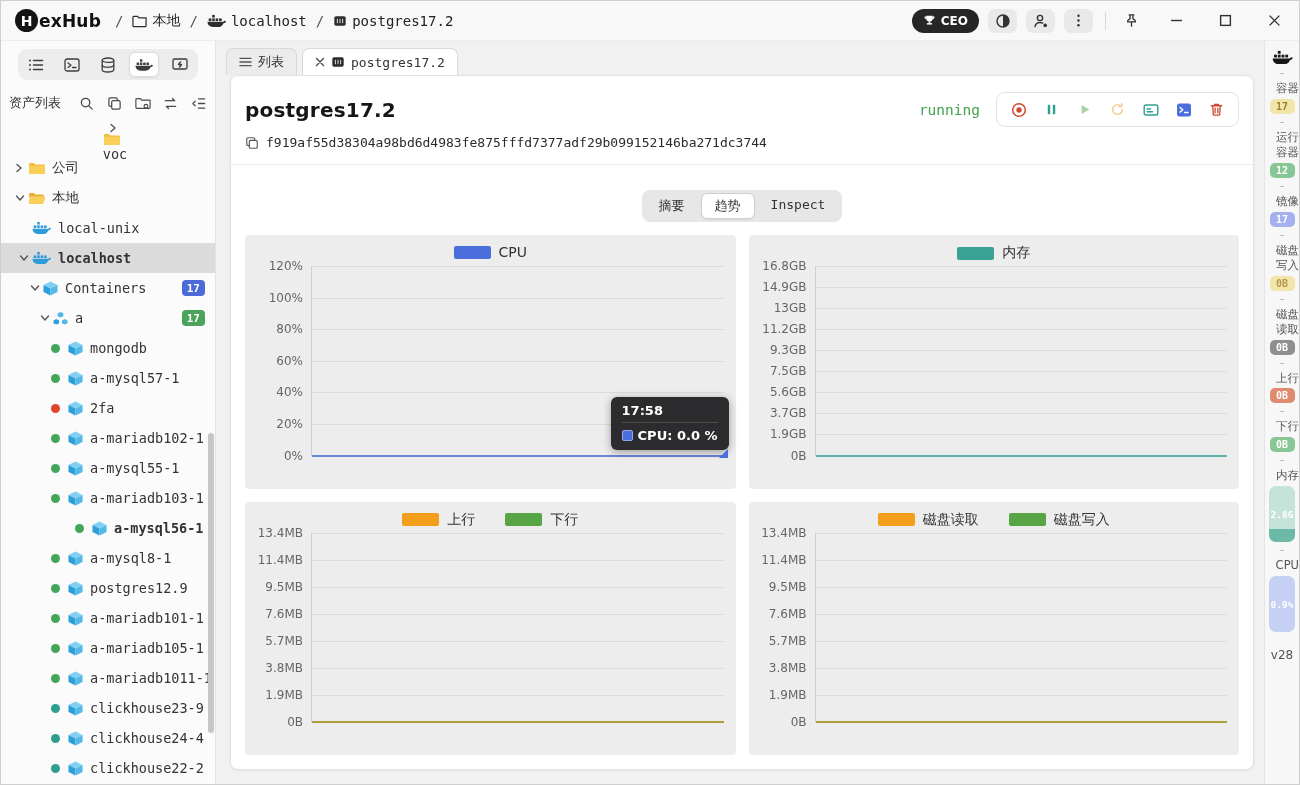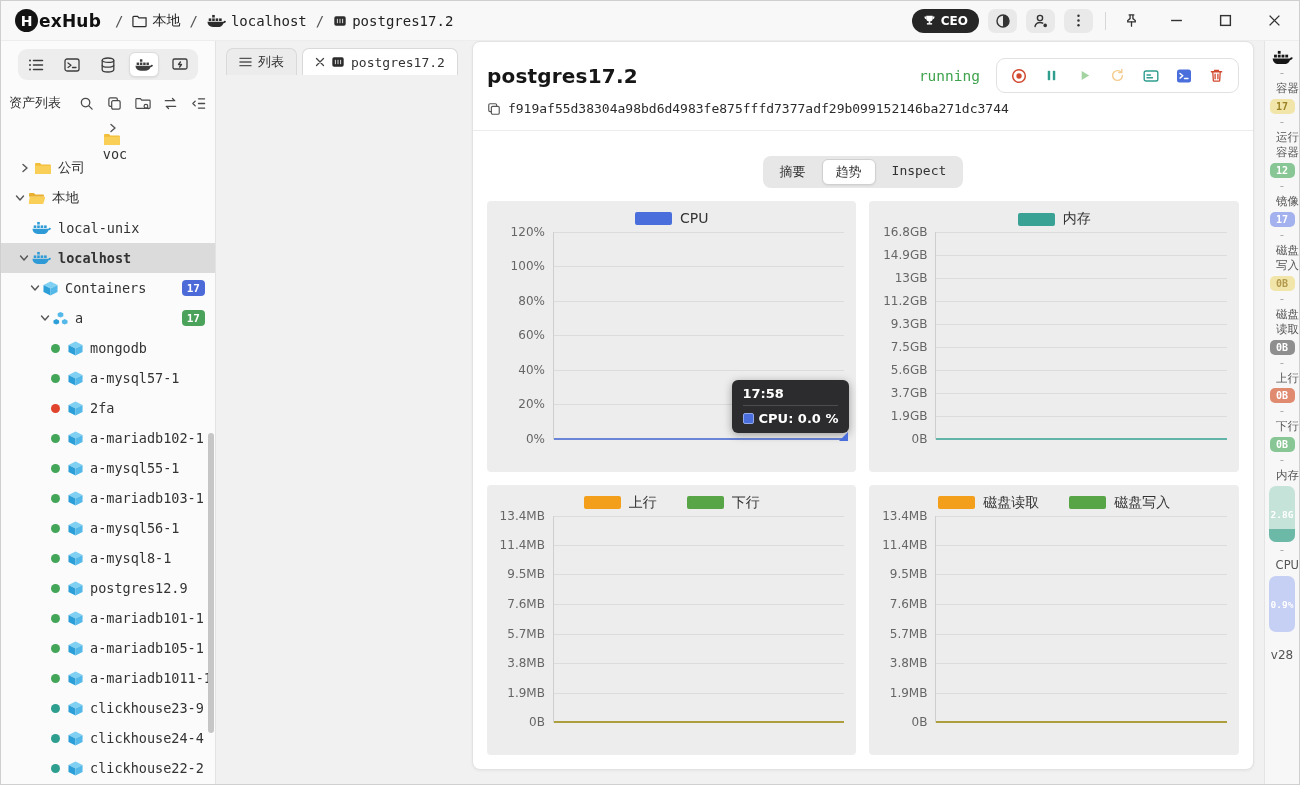--- a/index.html
+++ b/index.html
@@ -46,21 +46,21 @@
   .tree-row.selected .tree-label { font-weight:bold; }
   .chev { width:13px; color:#555; display:flex; align-items:center; flex:none; }
   .chev-spacer { width:13px; flex:none; }
   .status-dot { width:9px; height:9px; border-radius:50%; flex:none; margin-right:8px; }
   .tree-ic { flex:none; margin-right:7px; display:flex; align-items:center; }
   .tree-label { white-space:nowrap; }
   .tree-badge { margin-left:auto; margin-right:10px; border-radius:4px; color:#fff; font-size:11px; font-weight:bold; padding:1.5px 5px; }
   .side-scroll { position:absolute; right:1px; top:392px; width:6px; height:300px; border-radius:3px; background:#c6c6c6; }
 
   
-  .center { flex:1; min-width:0; display:flex; flex-direction:row; }
+  .center { flex:1; min-width:0; display:flex; flex-direction:column; }
   .tabstrip { height:34px; flex:none; display:flex; align-items:flex-end; gap:5px; padding-left:10px; }
   .tab { display:flex; align-items:center; gap:6px; height:27px; padding:0 12px; border:1px solid #d9d9d9; border-bottom:none; border-radius:7px 7px 0 0; background:#ececec; font-family:"DejaVu Sans Mono","Liberation Mono",monospace; font-size:13px; color:#333; }
   .tab.active { background:#fff; }
   .tab .t-ic { color:#555; }
   .tab .t-close { color:#444; display:flex; }
   .tab .t-cont { color:#2b2b2b; }
 
   .card { flex:1; min-height:0; margin:0 10px 14px 14px; background:#fff; border:1px solid #e2e2e2; border-radius:8px; box-shadow:0 1px 3px rgba(0,0,0,.05); padding:16px 14px 14px; display:flex; flex-direction:column; }
   .card-head { display:flex; align-items:center; }
   .card-title { font-size:20px; font-weight:bold; color:#161616; letter-spacing:.2px; }
@@ -321,21 +321,21 @@
               </svg>
             </span>
             <span class="tree-ic">
               <svg width="17" height="13" viewBox="0 0 18 14">
                 <path d="M1 2c0-.6.4-1 1-1h4.2l1.6 1.8H17c.6 0 1 .4 1 1V12c0 .6-.4 1-1 1H2c-.6 0-1-.4-1-1z" fill="#f2bd3a"></path>
                 <path d="M1 4h17v8c0 .6-.4 1-1 1H2c-.6 0-1-.4-1-1z" fill="#f9cf57"></path>
               </svg>
             </span>
             <span class="tree-label">voc</span>
           </div>
-          <div class="tree-row" style="padding-left: 20px;">
+          <div class="tree-row" style="padding-left: 14px;">
             <span class="chev">
               <svg width="8" height="10" viewBox="0 0 8 10" fill="none" stroke="currentColor" stroke-width="1.4" stroke-linecap="round" stroke-linejoin="round">
                 <path d="M2 1.5L6 5 2 8.5"></path>
               </svg>
             </span>
             <span class="tree-ic">
               <svg width="17" height="13" viewBox="0 0 18 14">
                 <path d="M1 2c0-.6.4-1 1-1h4.2l1.6 1.8H17c.6 0 1 .4 1 1V12c0 .6-.4 1-1 1H2c-.6 0-1-.4-1-1z" fill="#f2bd3a"></path>
                 <path d="M1 4h17v8c0 .6-.4 1-1 1H2c-.6 0-1-.4-1-1z" fill="#f9cf57"></path>
               </svg>
@@ -479,21 +479,21 @@
             <span class="status-dot" style="background: rgb(67, 165, 88);"></span>
             <span class="tree-ic">
               <svg width="15" height="15" viewBox="0 0 16 16">
                 <polygon points="8,0.5 15.5,4.2 8,7.9 0.5,4.2" fill="#7fd0f2"></polygon>
                 <polygon points="0.5,4.2 8,7.9 8,15.5 0.5,11.8" fill="#2d9fd8"></polygon>
                 <polygon points="15.5,4.2 8,7.9 8,15.5 15.5,11.8" fill="#54b9e8"></polygon>
               </svg>
             </span>
             <span class="tree-label">a-mariadb103-1</span>
           </div>
-          <div class="tree-row" style="padding-left: 50px;">
+          <div class="tree-row" style="padding-left: 74px; font-weight: bold;">
             <span class="status-dot" style="background: rgb(67, 165, 88);"></span>
             <span class="tree-ic">
               <svg width="15" height="15" viewBox="0 0 16 16">
                 <polygon points="8,0.5 15.5,4.2 8,7.9 0.5,4.2" fill="#7fd0f2"></polygon>
                 <polygon points="0.5,4.2 8,7.9 8,15.5 0.5,11.8" fill="#2d9fd8"></polygon>
                 <polygon points="15.5,4.2 8,7.9 8,15.5 15.5,11.8" fill="#54b9e8"></polygon>
               </svg>
             </span>
             <span class="tree-label">a-mysql56-1</span>
           </div>

